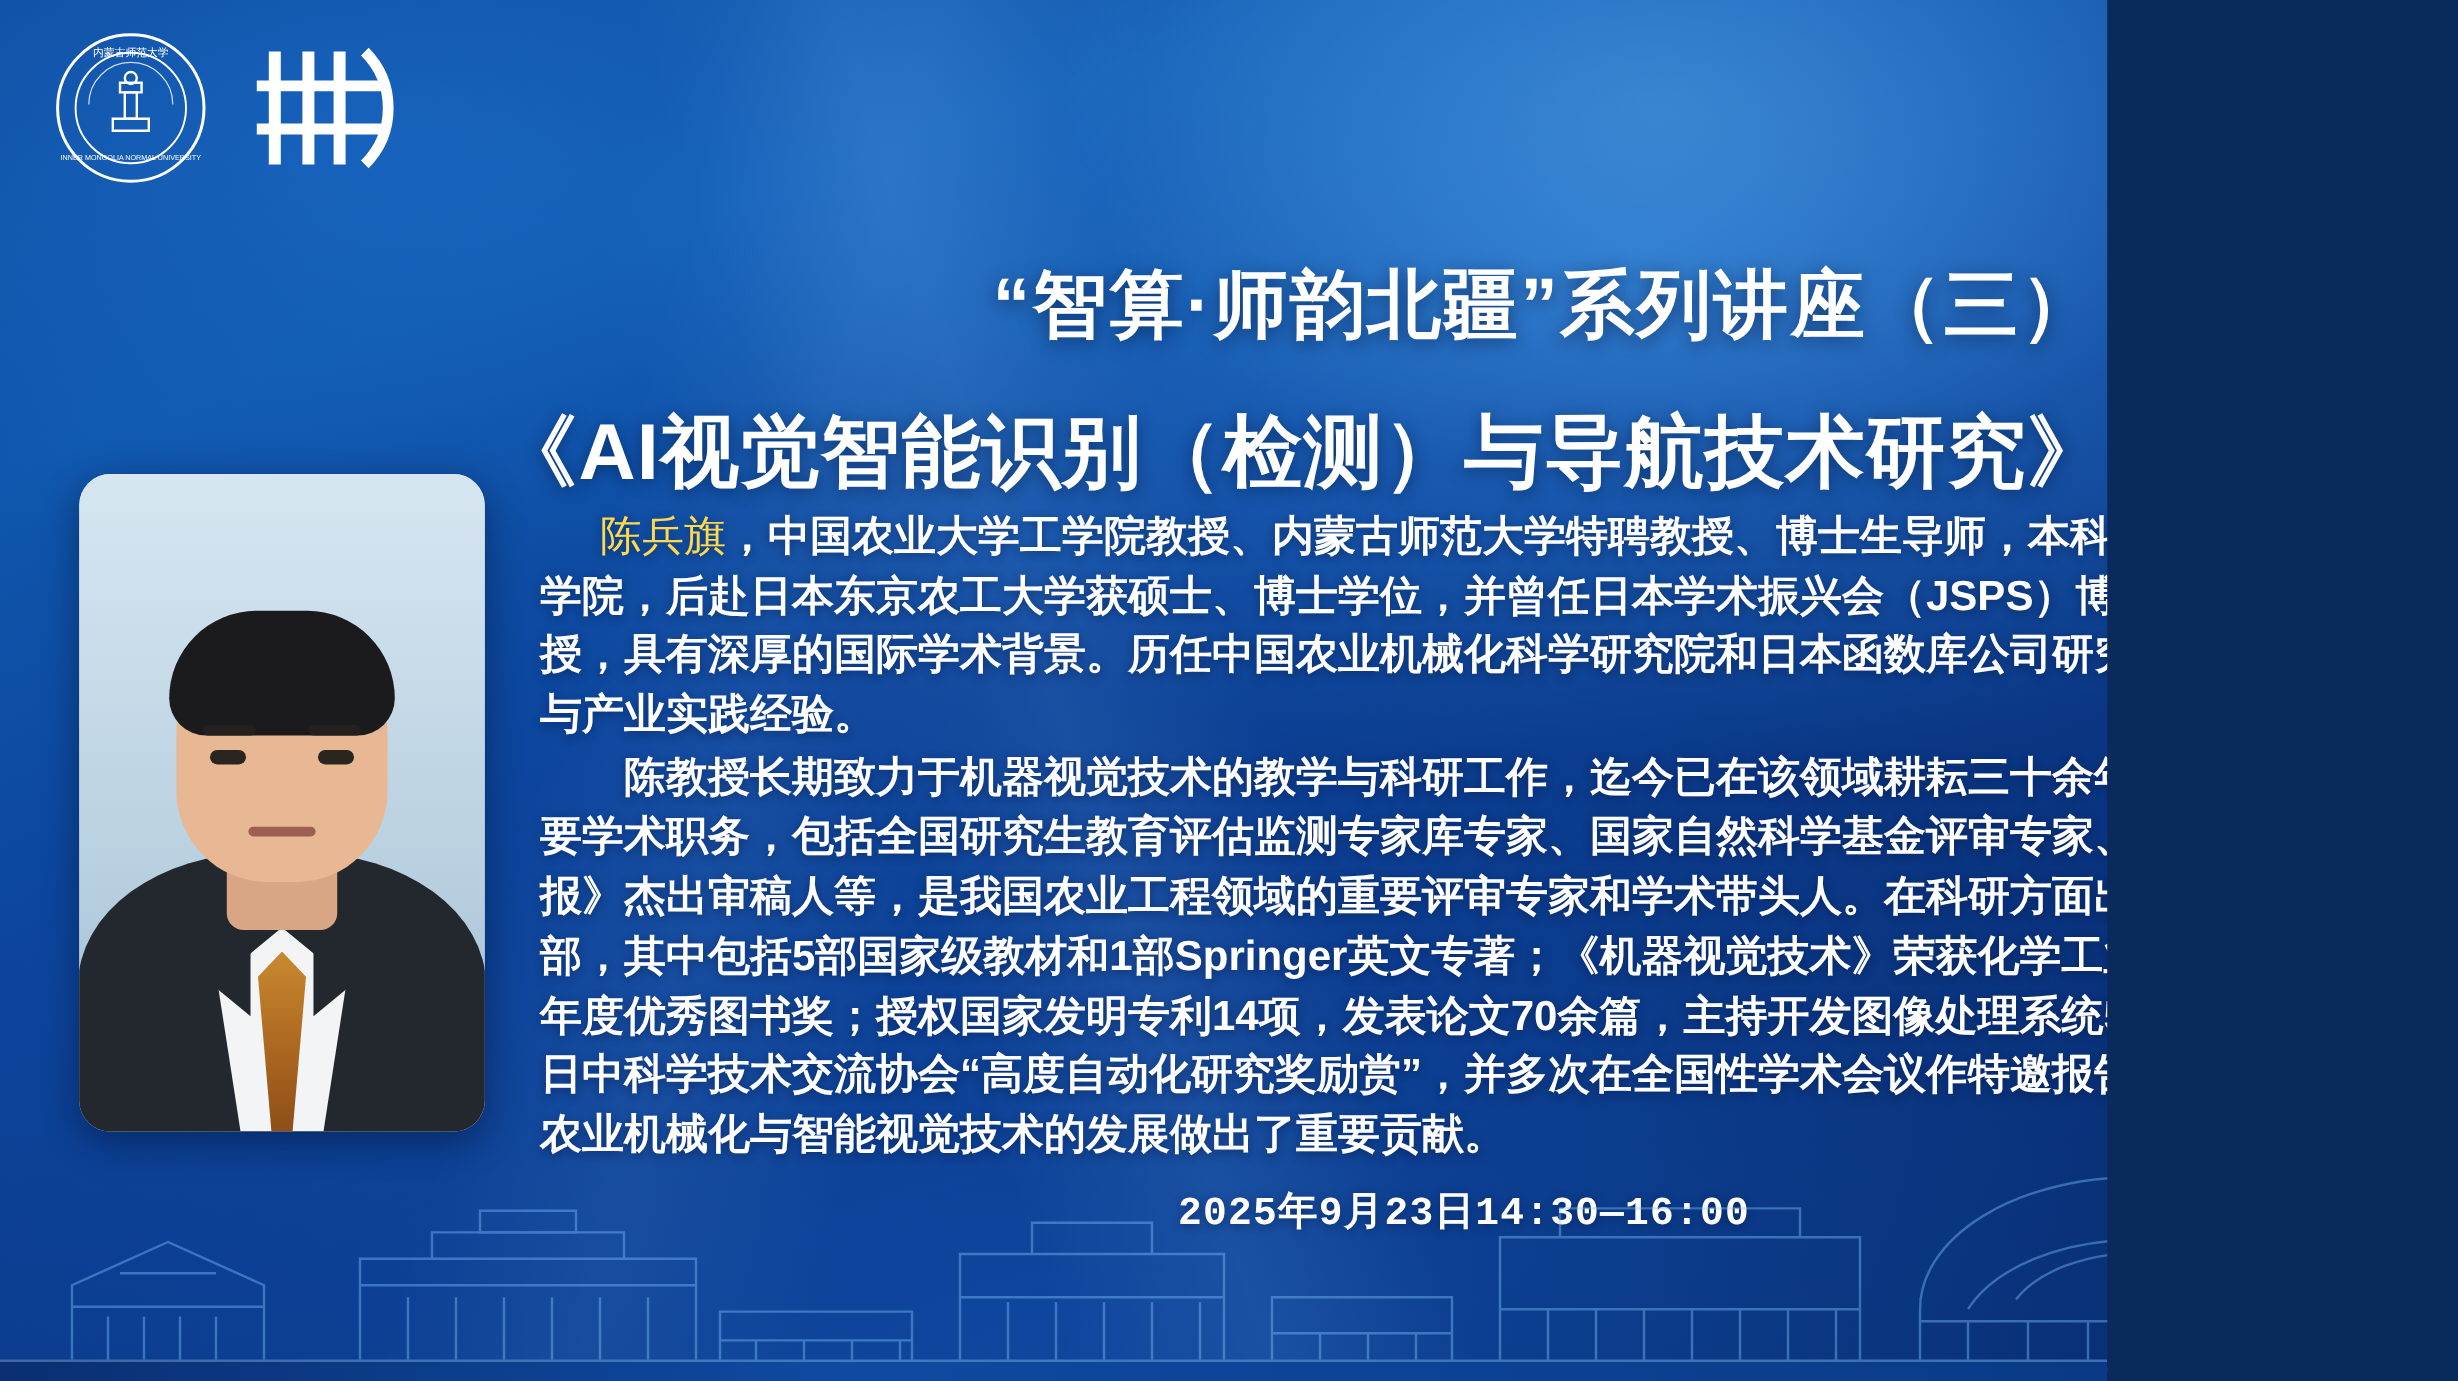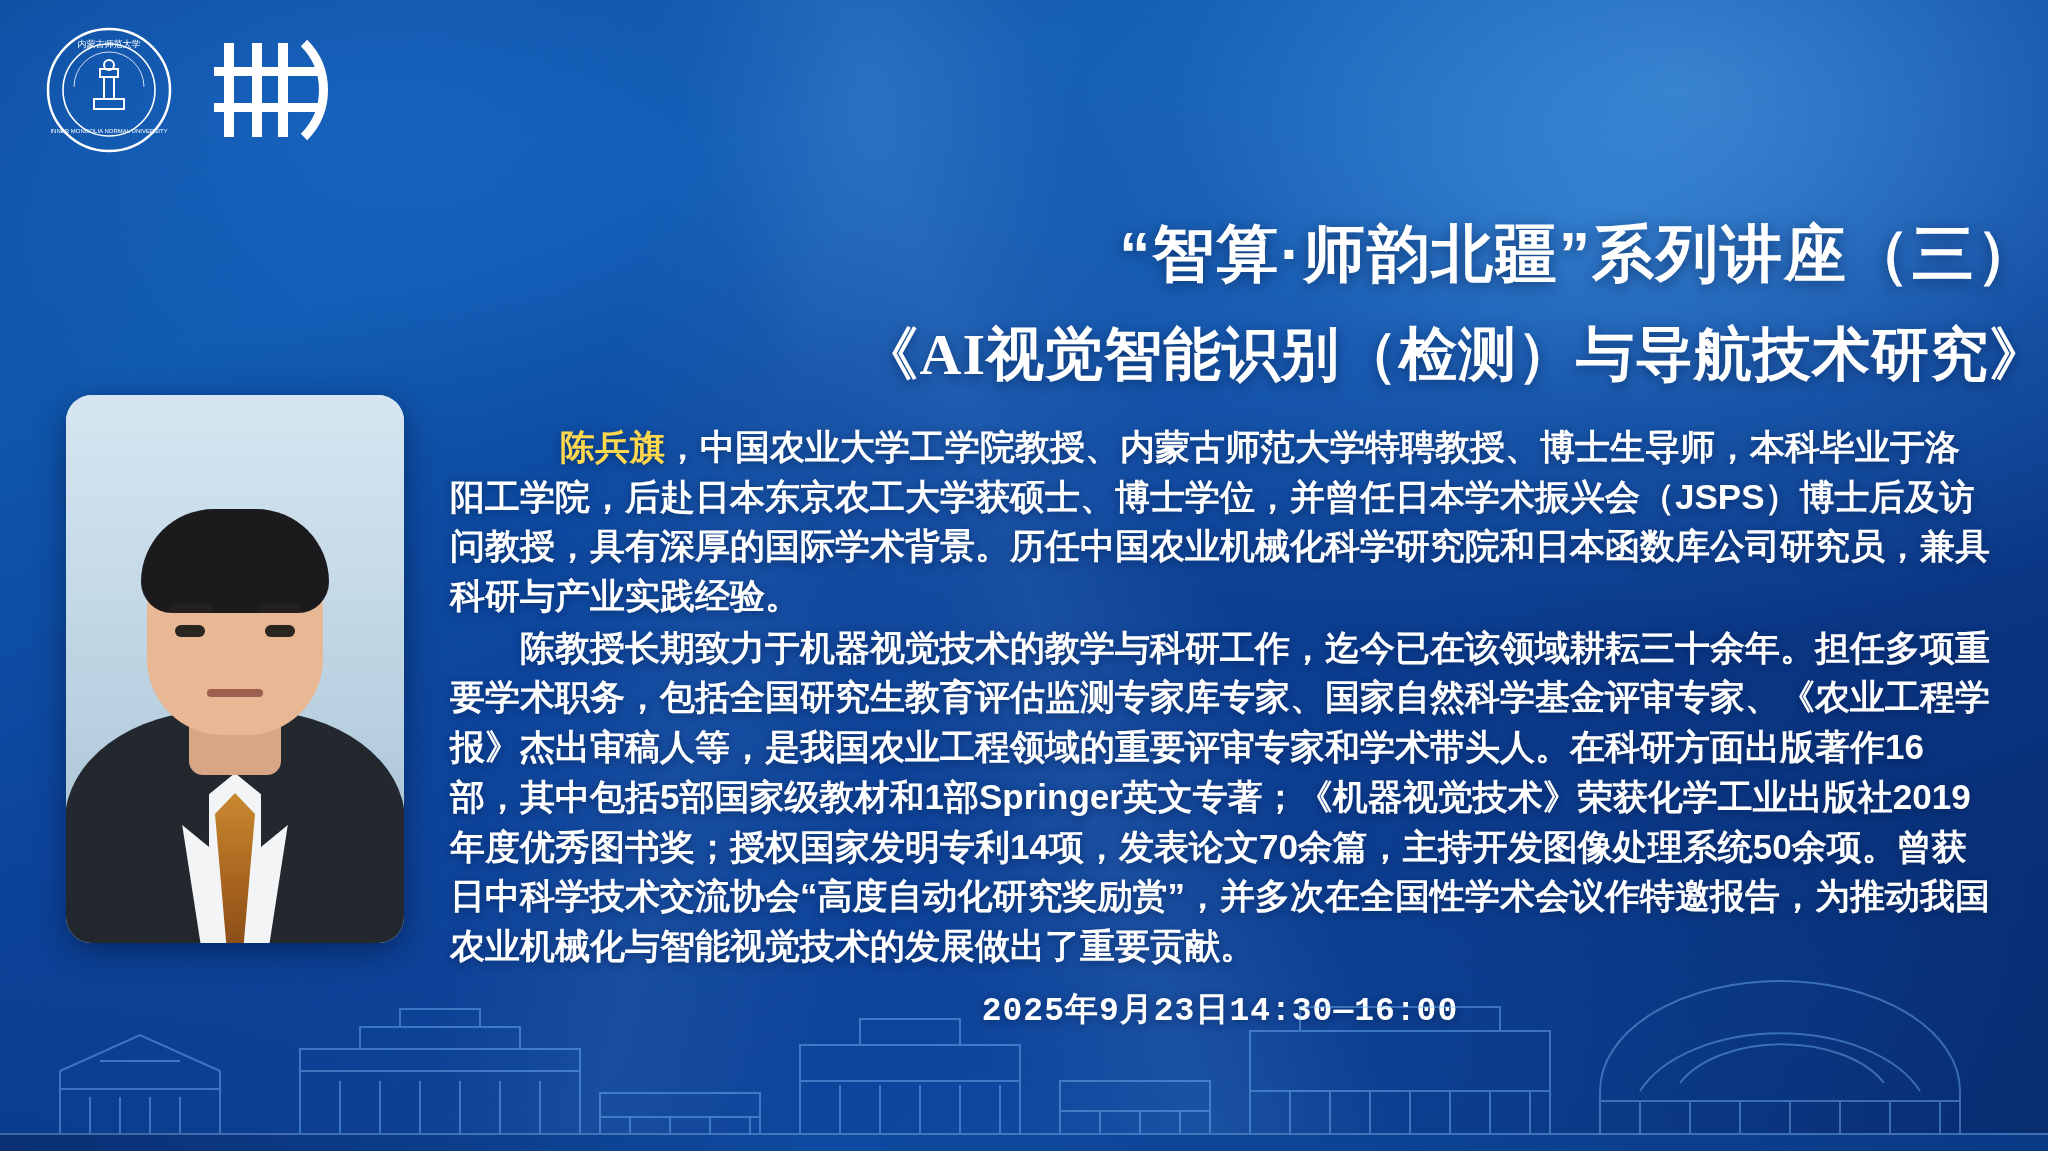--- a/index.html
+++ b/index.html
@@ -9,21 +9,21 @@
   }
   body {
     width: 2048px;
     height: 1151px;
     overflow: hidden;
     font-family: "Liberation Sans", "DejaVu Sans", sans-serif;
   }
 
   .poster {
     position: relative;
-    width: 2048px;
+    width: 1756px;
     height: 1151px;
     overflow: hidden;
     background:
       radial-gradient(ellipse 1400px 700px at 78% 18%, rgba(70,170,255,0.40) 0%, rgba(70,170,255,0.0) 62%),
       radial-gradient(ellipse 1100px 600px at 18% 10%, rgba(40,130,230,0.35) 0%, rgba(40,130,230,0.0) 60%),
       radial-gradient(ellipse 1600px 900px at 50% 100%, rgba(20,90,190,0.55) 0%, rgba(20,90,190,0.0) 70%),
       linear-gradient(160deg, #0d4a9c 0%, #0f57ad 22%, #0c449b 45%, #0a3684 68%, #072a6b 100%);
   }
 
   
@@ -102,27 +102,26 @@
     position: absolute;
     left: 6px;
     right: 6px;
     bottom: 2px;
     height: 12px;
     background: linear-gradient(90deg, #f5c842 0%, #ffdf7a 50%, #f0b828 100%);
     border-radius: 2px;
     z-index: -1;
   }
   .sub-title {
-    margin-top: 14px;
-    font-size: 58px;
+    margin-top: 30px;
+    font-size: 66px;
     font-weight: bold;
     color: #ffffff;
     letter-spacing: 1px;
     text-shadow: 0 3px 12px rgba(0,20,60,0.5);
-    font-family: Liberation Serif, serif;
   }
 
   
   .portrait-frame {
     position: absolute;
     left: 66px;
     top: 395px;
     width: 338px;
     height: 548px;
     border-radius: 26px;
@@ -245,22 +244,22 @@
     color: #ffffff;
     font-size: 35px;
     line-height: 1.42;
     font-weight: bold;
     text-shadow: 0 2px 8px rgba(0,15,50,0.45);
   }
   .body-text p { margin: 0 0 2px 0; }
   .para-indent { text-indent: 70px; }
   .speaker-name {
     color: #ffd84d;
-    font-weight: bold;
-    margin-left: 110px;
+    font-weight: normal;
+    margin-left: 50px;
   }
   .datetime {
     margin-top: 18px;
     text-align: center;
     font-size: 33px;
     font-weight: bold;
     color: #ffffff;
     letter-spacing: 1px;
     font-family: Liberation Mono, monospace;
   }

